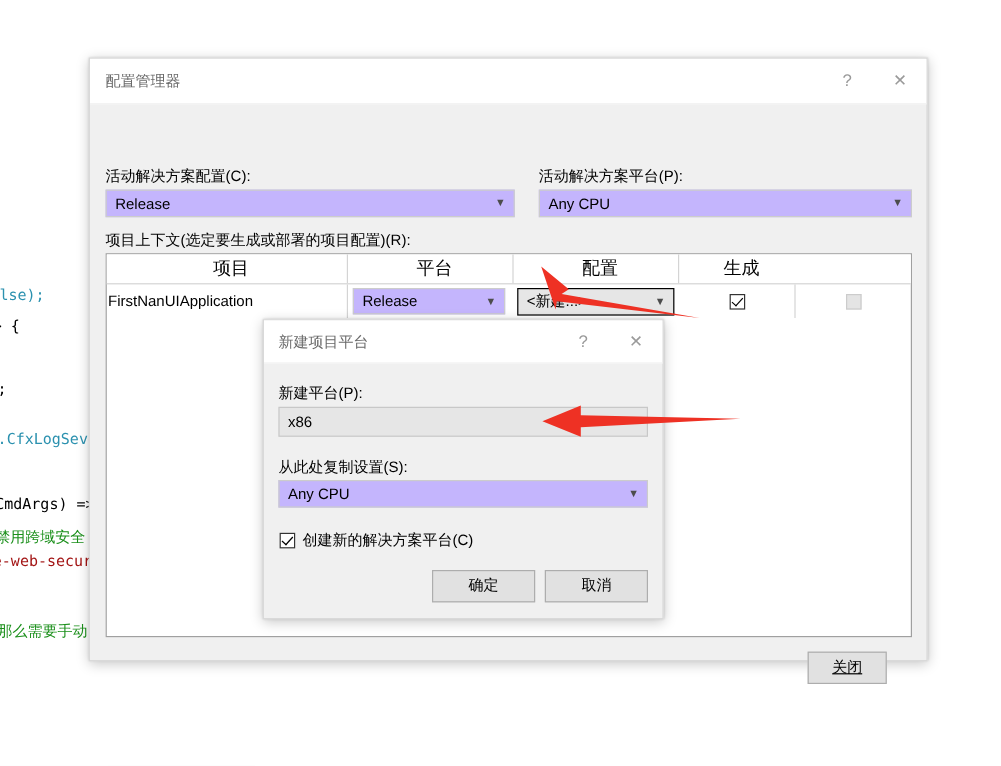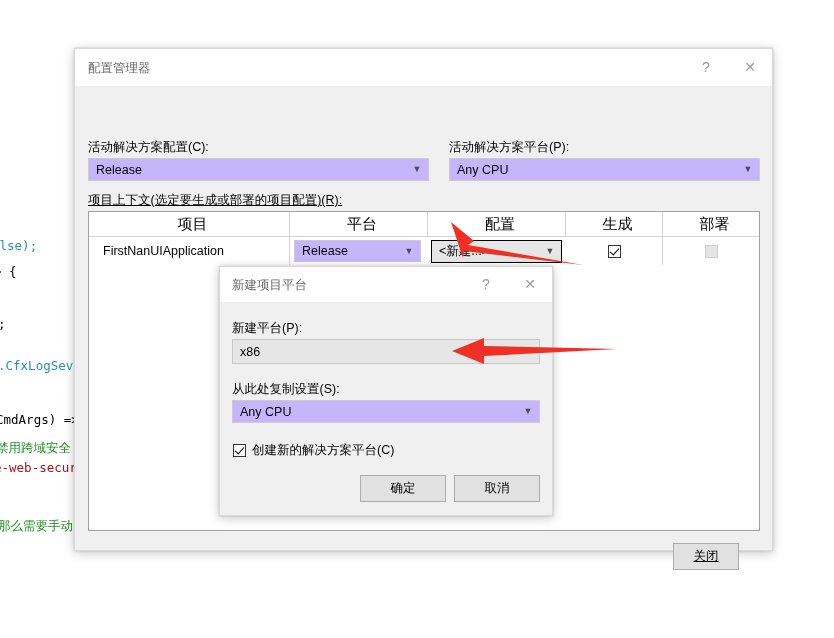--- a/index.html
+++ b/index.html
@@ -141,21 +141,21 @@
   }
   .grid-row .cell {
     box-sizing: border-box;
     height: 28px;
     display: flex;
     align-items: center;
     font-size: 12.5px;
     overflow: visible;
     white-space: nowrap;
   }
-  .grid-row .cell.txt { padding-left: 14px; }
+  .grid-row .cell.txt { padding-left: 1px; }
   .grid-row .cell.ctr { justify-content: center; }
   .grid-row .cell-sep { border-right: 1px solid #d4d4d4; }
 
   
   .cb {
     width: 13px; height: 13px;
     border: 1px solid #333333;
     background: #ffffff;
     box-sizing: border-box;
     position: relative;
@@ -266,29 +266,28 @@
       <div class="cval">Release</div>
       <div class="carrow">▼</div>
     </div>
 
     <div class="lbl" style="left:374px; top:52px;">活动解决方案平台(P):</div>
     <div class="combo" style="left:374px; top:71px; width:311px;">
       <div class="cval">Any CPU</div>
       <div class="carrow">▼</div>
     </div>
 
-    <div class="lbl" style="left:13px; top:105px;text-decoration:underline;">项目上下文(选定要生成或部署的项目配置)(R):</div>
+    <div class="lbl" style="left:13px; top:105px;">项目上下文(选定要生成或部署的项目配置)(R):</div>
 
     <div class="grid" style="left:13px; top:124px; width:672px; height:320px;">
       <div class="grid-head">
         <div class="hcell" style="width:201px;">项目</div>
         <div class="hcell" style="width:138px;">平台</div>
         <div class="hcell" style="width:138px;">配置</div>
         <div class="hcell" style="width:97px;">生成</div>
-        <div class="hcell" style="width:96px;">部署</div>
       </div>
 
       <div class="grid-row">
         <div class="cell txt cell-sep" style="width:201px;">FirstNanUIApplication</div>
 
         <div class="cell" style="width:138px;">
           <div class="combo" style="position:relative; left:4px; top:0; width:127px; height:22px;">
             <div class="cval">Release</div>
             <div class="carrow">▼</div>
           </div>

